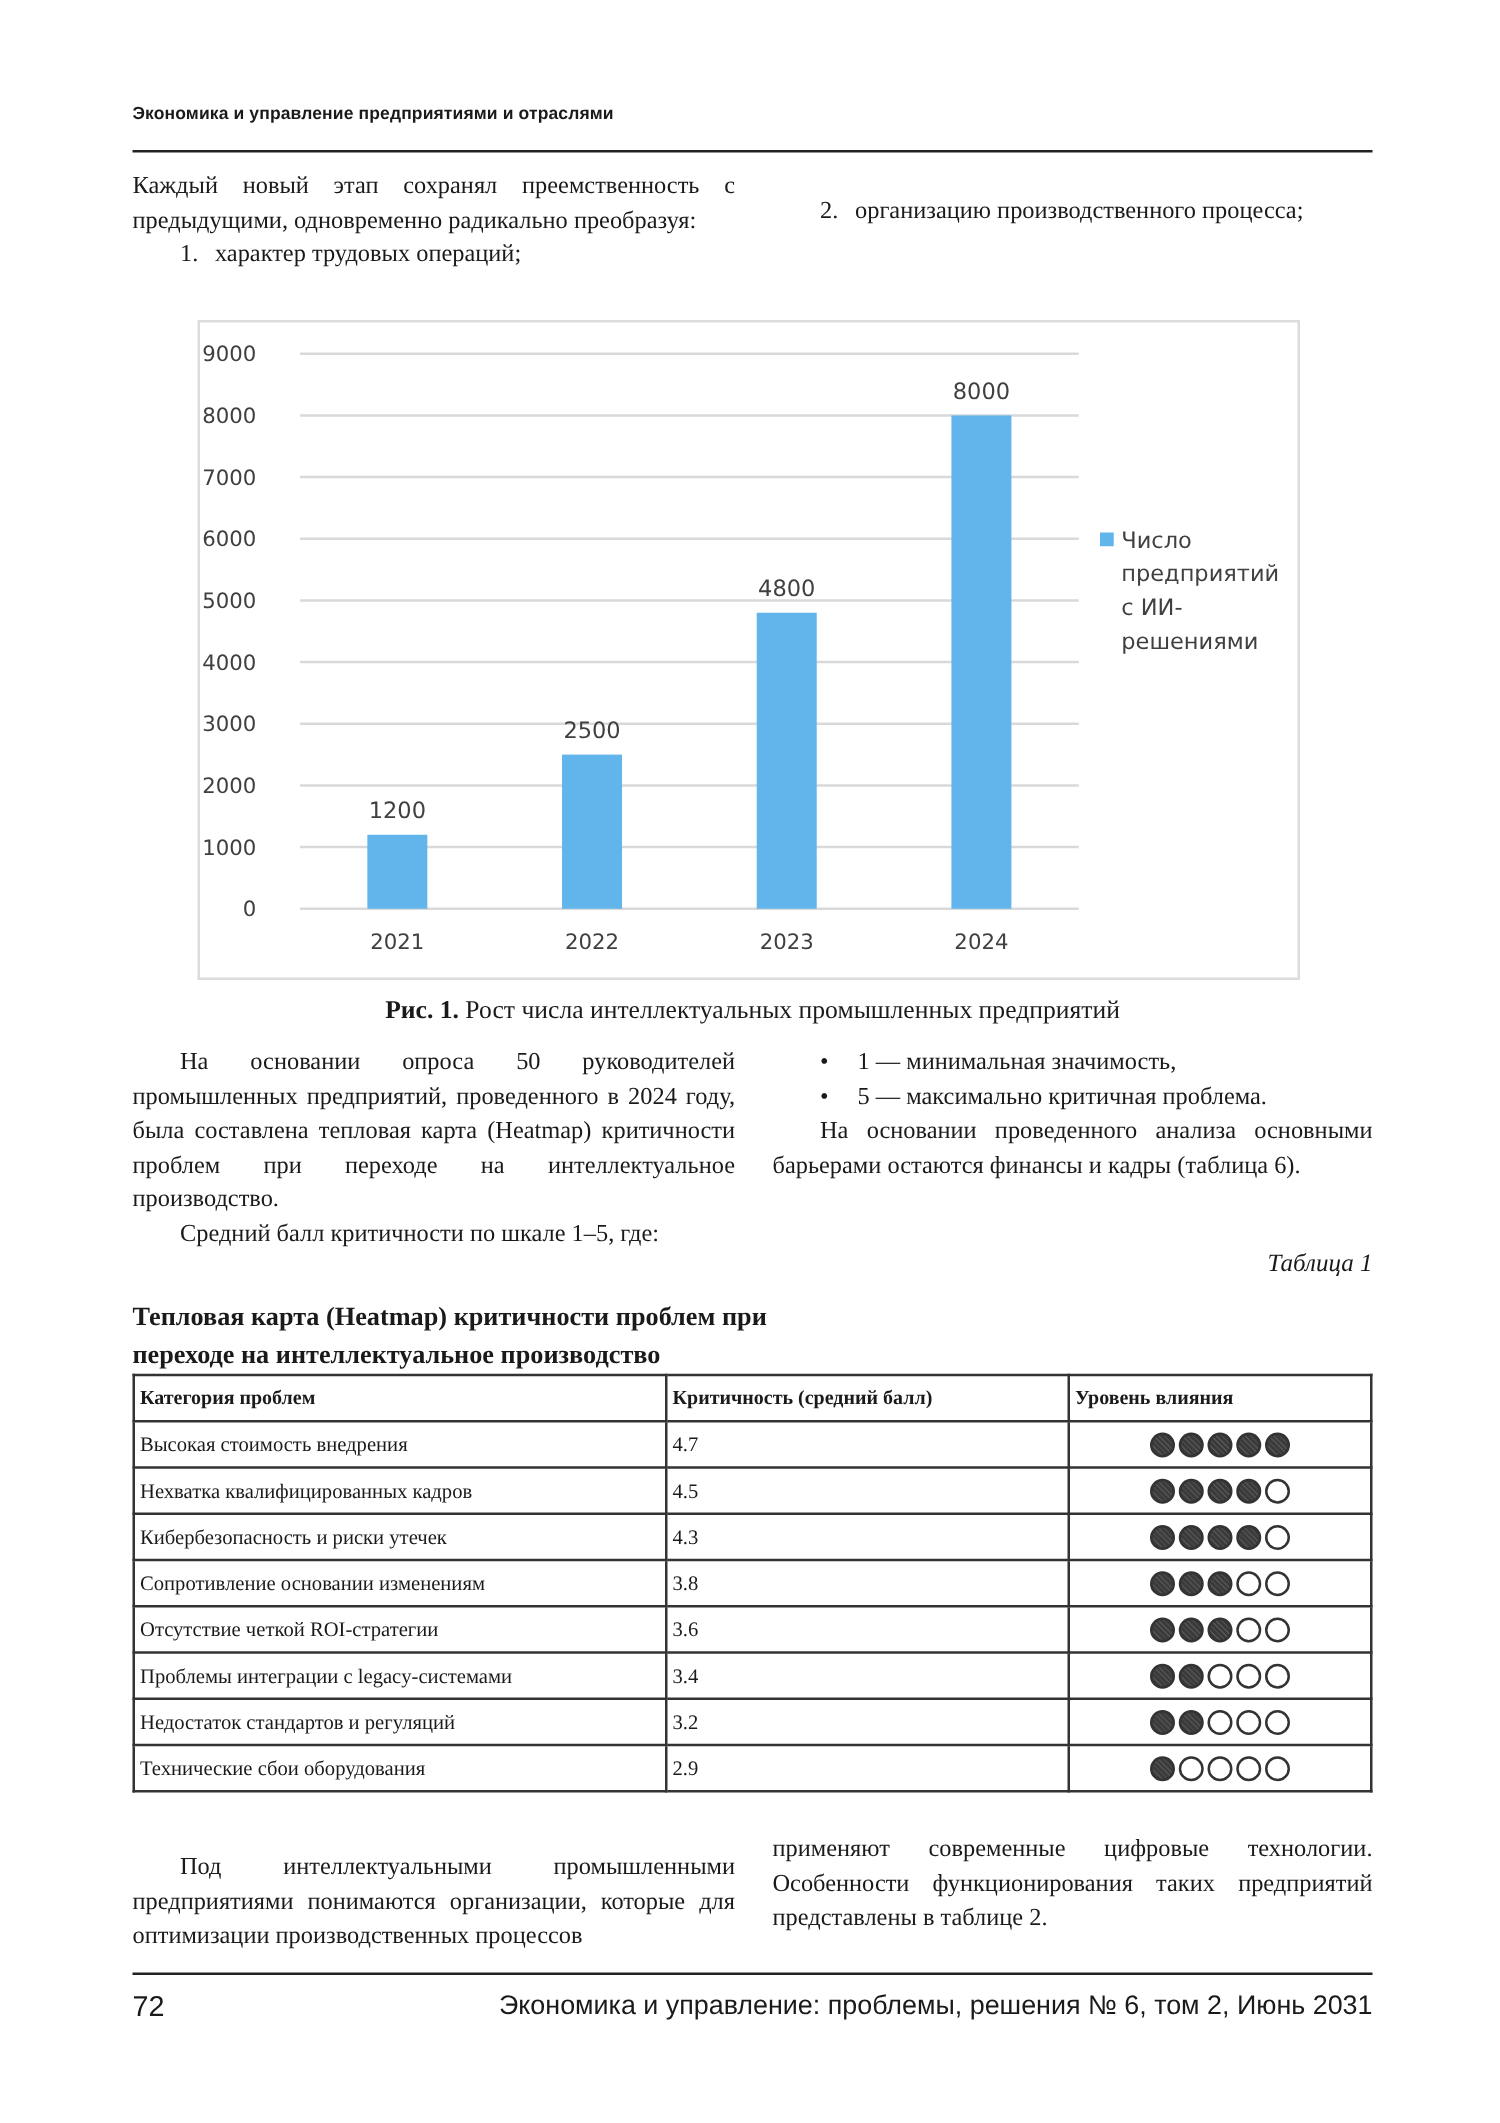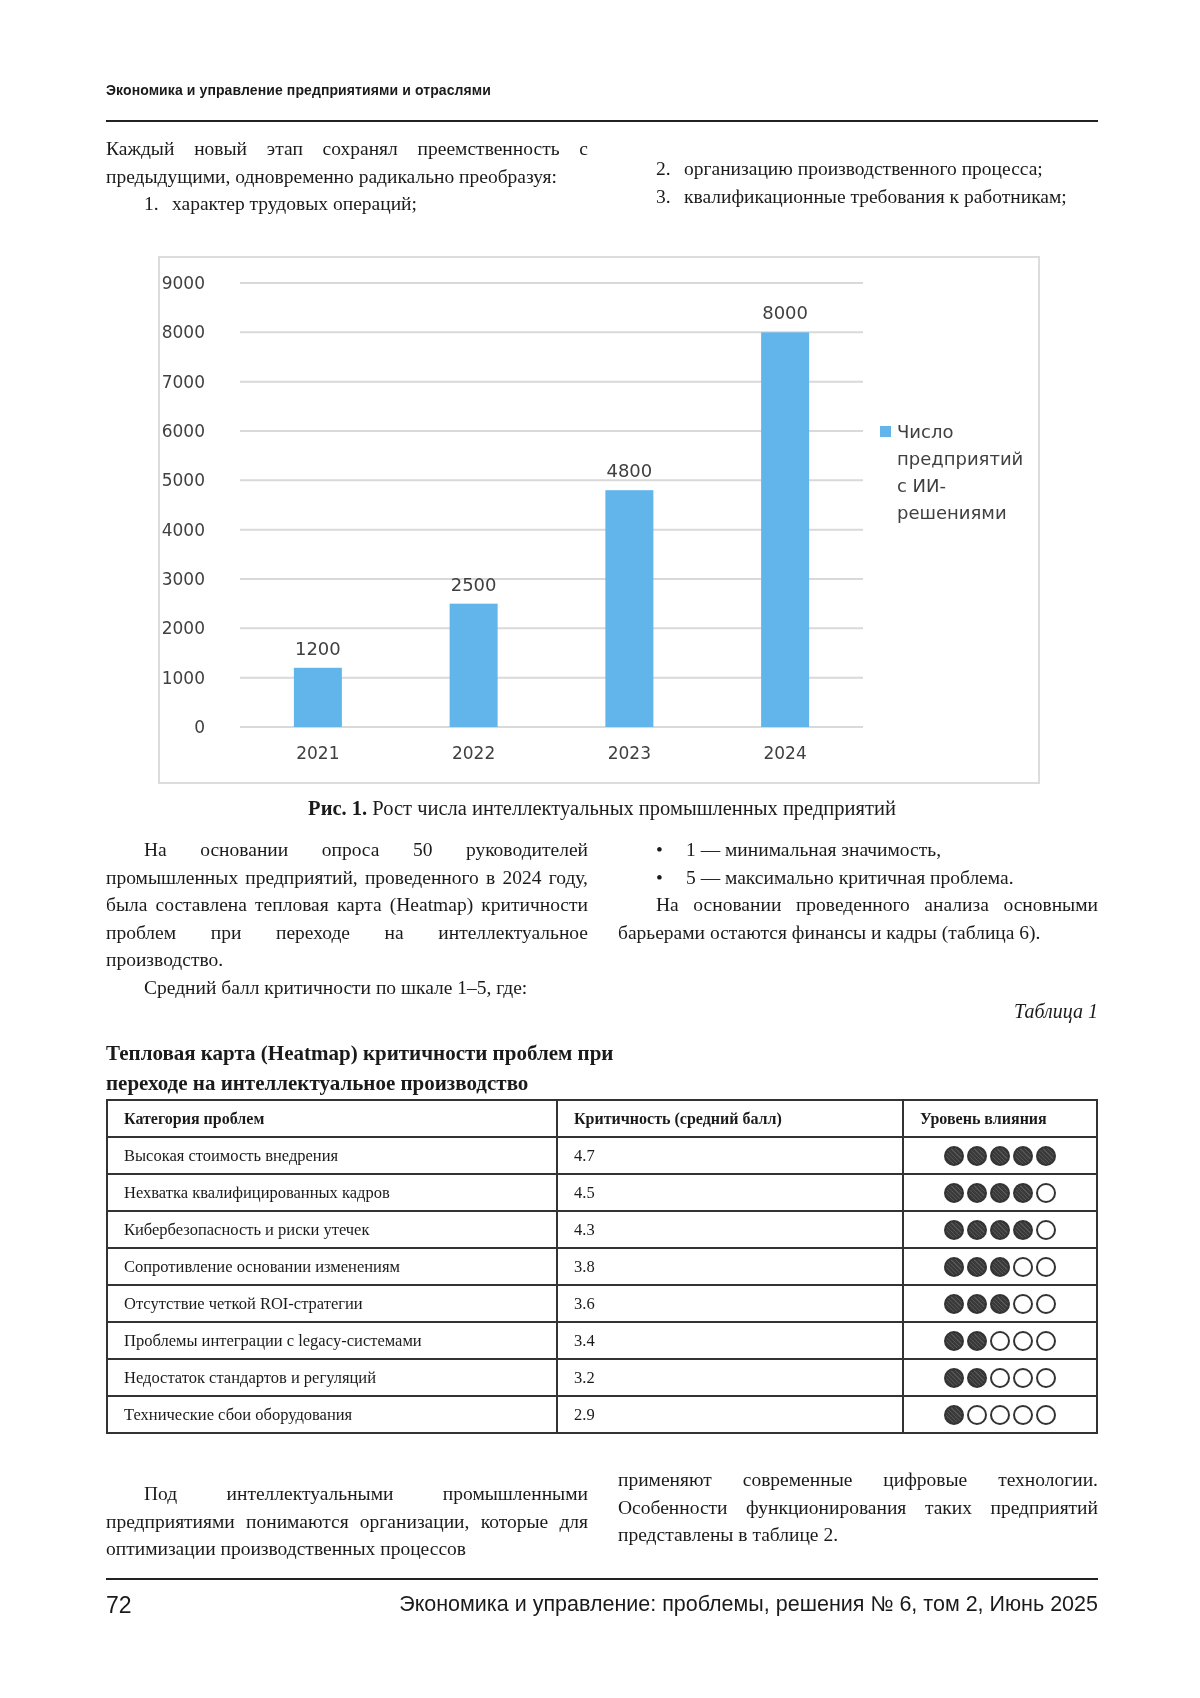--- a/index.html
+++ b/index.html
@@ -28,21 +28,21 @@
   #col-mid-left { left: 106px; top: 836px; width: 482px; }
   #col-mid-right { left: 618px; top: 836px; width: 480px; }
   .bullet { padding-left: 38px; position: relative; }
   .bullet .dot { position: absolute; left: 38px; top: 0; }
   .bullet .btxt { padding-left: 30px; display: inline-block; }
 
   #table-label { position: absolute; right: 102px; top: 1000px; font-size: 20px; font-style: italic; }
   #table-title { position: absolute; left: 106px; top: 1038px; width: 992px; text-align: left; font-size: 21px; font-weight: bold; line-height: 30px; }
 
   #heat-table { position: absolute; left: 106px; top: 1099px; width: 992px; border-collapse: collapse; font-size: 16.5px; }
-  #heat-table th, #heat-table td { border: 2px solid #333; height: 35px; padding: 0 16px; text-align: left; }
+  #heat-table th, #heat-table td { border: 2px solid #333; height: 35px; padding: 0 4px; text-align: left; }
   #heat-table th { font-weight: bold; font-size: 16px; }
   #heat-table td.c1 { width: 416px; }
   #heat-table td.c2 { width: 312px; }
   #heat-table td.c3 { text-align: center; }
   .dots { display: inline-flex; gap: 3px; vertical-align: middle; }
   .dot-c { width: 20px; height: 20px; border-radius: 50%; border: 2px solid #333; box-sizing: border-box; display: inline-block; }
   .dot-c.filled { background: repeating-linear-gradient(45deg, #3a3a3a 0 2px, #555 2px 3px); }
 
   #col-bot-left { left: 106px; top: 1480px; width: 482px; }
   #col-bot-right { left: 618px; top: 1466px; width: 480px; }
@@ -57,21 +57,20 @@
 <div id="running-header" class="sans">Экономика и управление предприятиями и отраслями</div>
 <div id="header-rule"></div>
 
 <div id="col-top-left" class="col serif">
   <p>Каждый новый этап сохранял преемственность с предыдущими, одновременно радикально преобразуя:</p>
   <p class="li" style="padding-left:38px"><span class="num">1.</span><span>характер трудовых операций;</span></p>
 </div>
 
 <div id="col-top-right" class="col serif">
   <p class="li" style="text-indent:38px"><span class="num" style="text-indent:0">2.</span><span>организацию производственного процесса;</span></p>
-  <p class="li" style="text-indent:38px"><span class="num" style="text-indent:0">3.</span><span>квалификационные требования к работникам;</span></p>
 </div>
 
 <div id="chart-frame"></div>
 <svg id="chart-svg" width="882" height="528">
     <line x1="82" x2="705" y1="471" y2="471" stroke="#d9d9d9" stroke-width="2"></line>
     <text x="47" y="477" text-anchor="end" font-size="17" fill="#404040" font-family="&quot;DejaVu Sans&quot;, &quot;Liberation Sans&quot;, sans-serif">0</text>
     <line x1="82" x2="705" y1="421.6666666666667" y2="421.6666666666667" stroke="#d9d9d9" stroke-width="2"></line>
     <text x="47" y="427.6666666666667" text-anchor="end" font-size="17" fill="#404040" font-family="&quot;DejaVu Sans&quot;, &quot;Liberation Sans&quot;, sans-serif">1000</text>
     <line x1="82" x2="705" y1="372.33333333333337" y2="372.33333333333337" stroke="#d9d9d9" stroke-width="2"></line>
     <text x="47" y="378.33333333333337" text-anchor="end" font-size="17" fill="#404040" font-family="&quot;DejaVu Sans&quot;, &quot;Liberation Sans&quot;, sans-serif">2000</text>
@@ -229,13 +228,13 @@
 
 <div id="col-bot-left" class="col serif">
   <p class="indent">Под интеллектуальными промышленными предприятиями понимаются организации, которые для оптимизации производственных процессов</p>
 </div>
 <div id="col-bot-right" class="col serif">
   <p>применяют современные цифровые технологии. Особенности функционирования таких предприятий представлены в таблице 2.</p>
 </div>
 
 <div id="footer-rule"></div>
 <div id="page-number" class="sans">72</div>
-<div id="journal-info" class="sans">Экономика и управление: проблемы, решения № 6, том 2, Июнь 2025</div>
+<div id="journal-info" class="sans">Экономика и управление: проблемы, решения № 6, том 2, Июнь 2031</div>
 
 </body></html>

